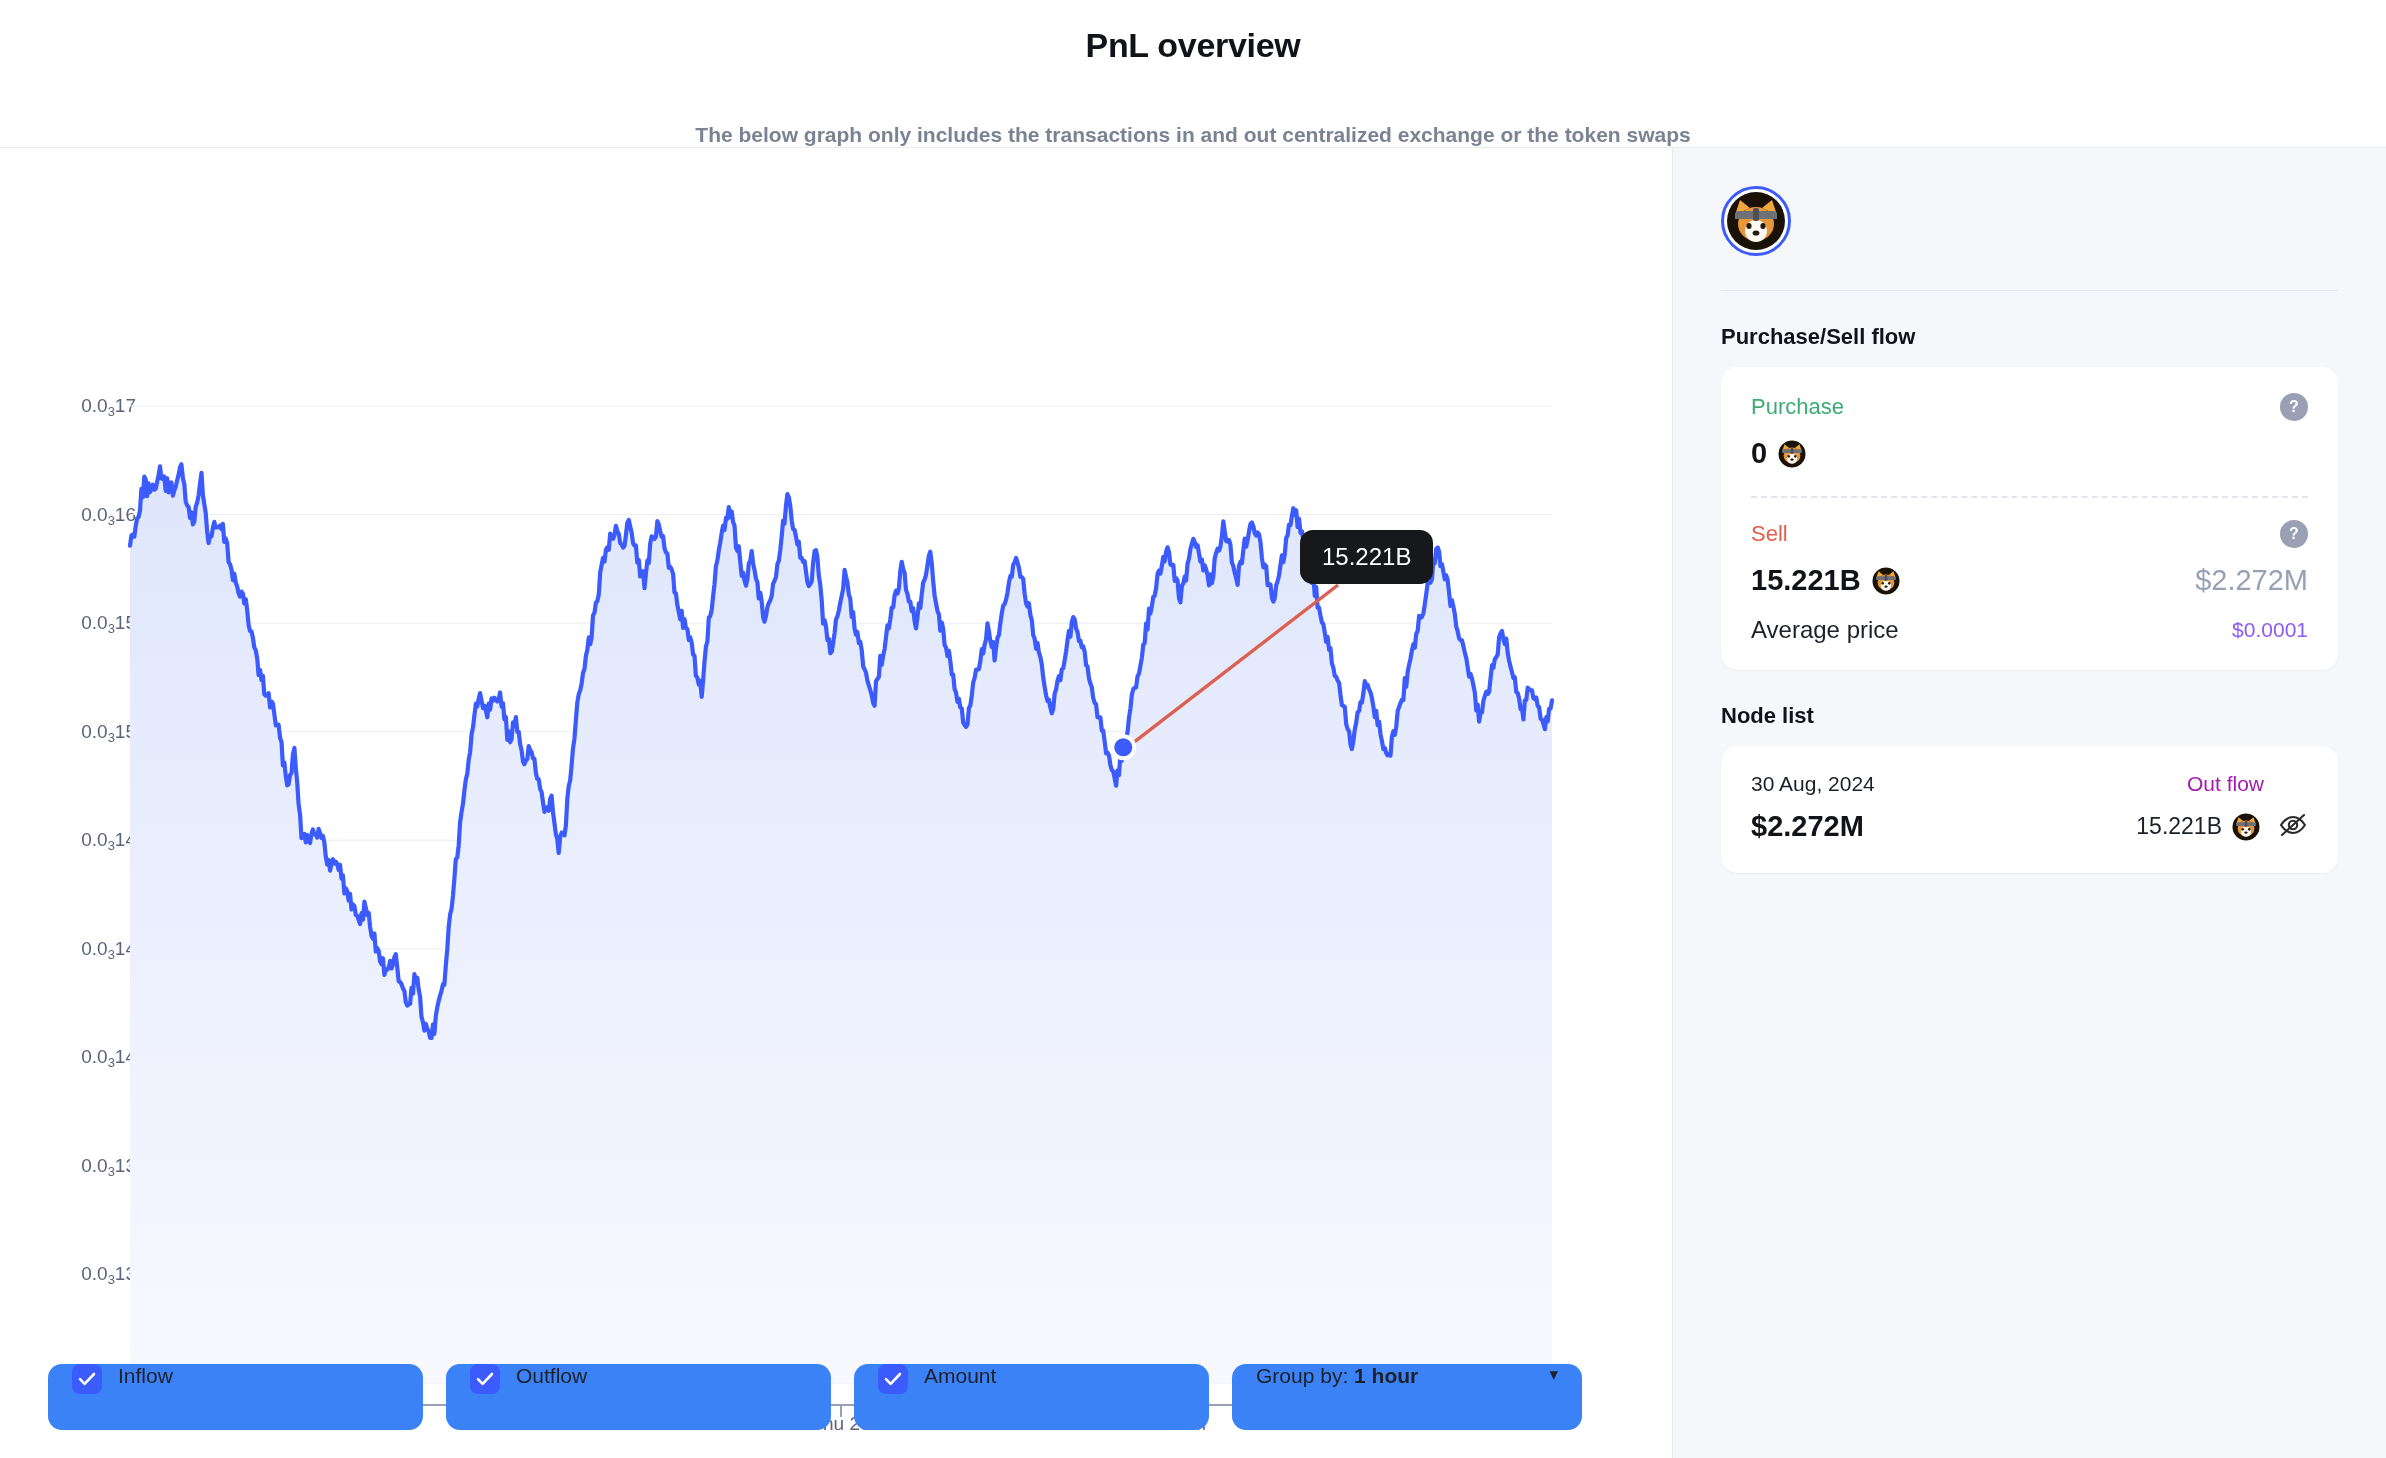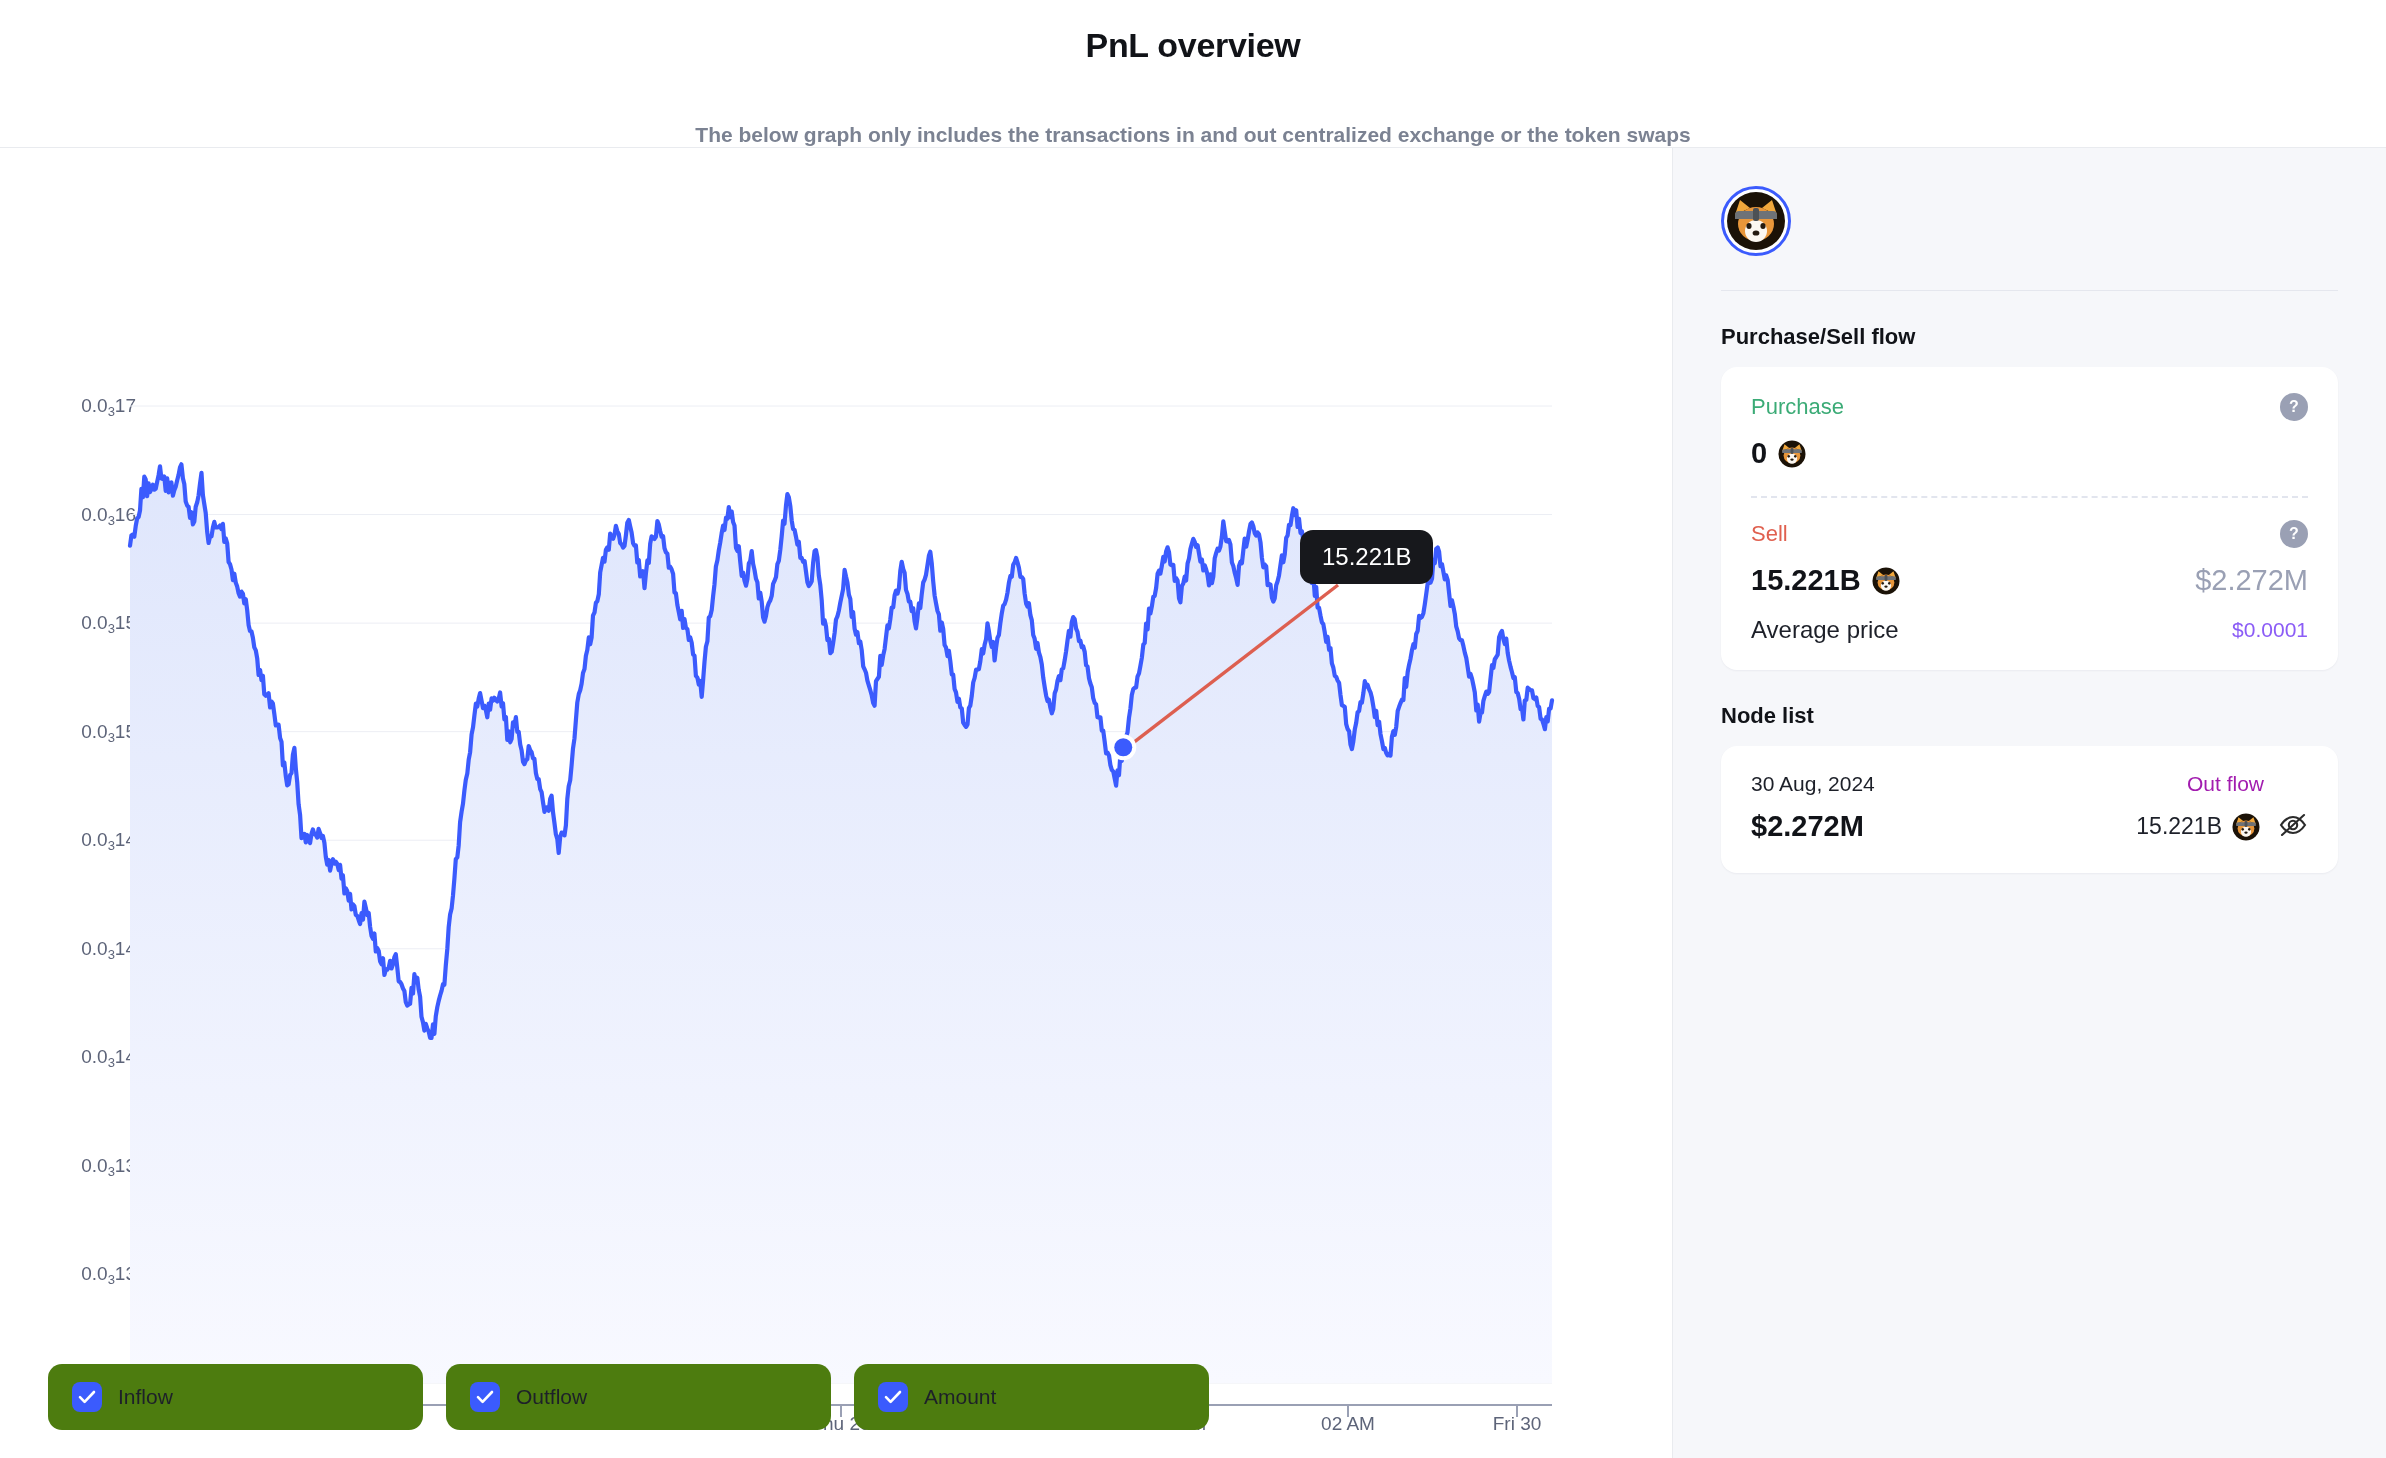--- a/index.html
+++ b/index.html
@@ -80,22 +80,22 @@
     padding: 13px 22px; border-radius: 13px;
     font-size: 24px; font-weight: 500; white-space: nowrap;
   }
 
   
   .controls {
     position: absolute; left: 48px; bottom: 28px;
     display: flex; align-items: center; gap: 23px;
   }
   .ctrl-pill {
-    height: 66px; border-radius: 14px; background: #4d7c0f;
-    display: flex; align-items: center; gap: 16px;
+    height: 66px; border-radius: 14px; background: #3b82f6;
+    display: flex; gap: 16px;
     padding: 0 24px; font-size: 21px; color: #1d2029;
   }
   .ctrl-pill.w1 { width: 375px; }
   .ctrl-pill.w2 { width: 385px; }
   .ctrl-pill.w3 { width: 355px; }
   .ctrl-pill.w4 { width: 350px; justify-content: space-between; gap: 0; }
   .cbox {
     width: 30px; height: 30px; border-radius: 8px; background: #3b5bfd;
     display: flex; align-items: center; justify-content: center;
     flex: 0 0 auto;
@@ -292,20 +292,24 @@
 
       <div class="ctrl-pill w3">
         <span class="cbox">
           <svg width="18" height="14" viewBox="0 0 18 14">
               <path d="M2 7.2 L6.6 11.8 L16 2" fill="none" stroke="#fff" stroke-width="2.6" stroke-linecap="round" stroke-linejoin="round"></path>
             </svg>
         </span>
         <span>Amount</span>
       </div>
 
+      <div class="ctrl-pill w4">
+        <span class="groupby-label"><span>Group by: </span><b>1 hour</b></span>
+        <span class="caret">▾</span>
+      </div>
     </div>
   </div>
 
   <div class="right-pane">
 
     <div class="avatar-ring">
       <svg width="60" height="60" viewBox="0 0 60 60">
         <circle cx="30" cy="30" r="29" fill="#1b1207"></circle>
         <path d="M9 24 L14 9 L24 17 Z" fill="#f0a73c"></path>
         <path d="M51 24 L46 9 L36 17 Z" fill="#f0a73c"></path>

